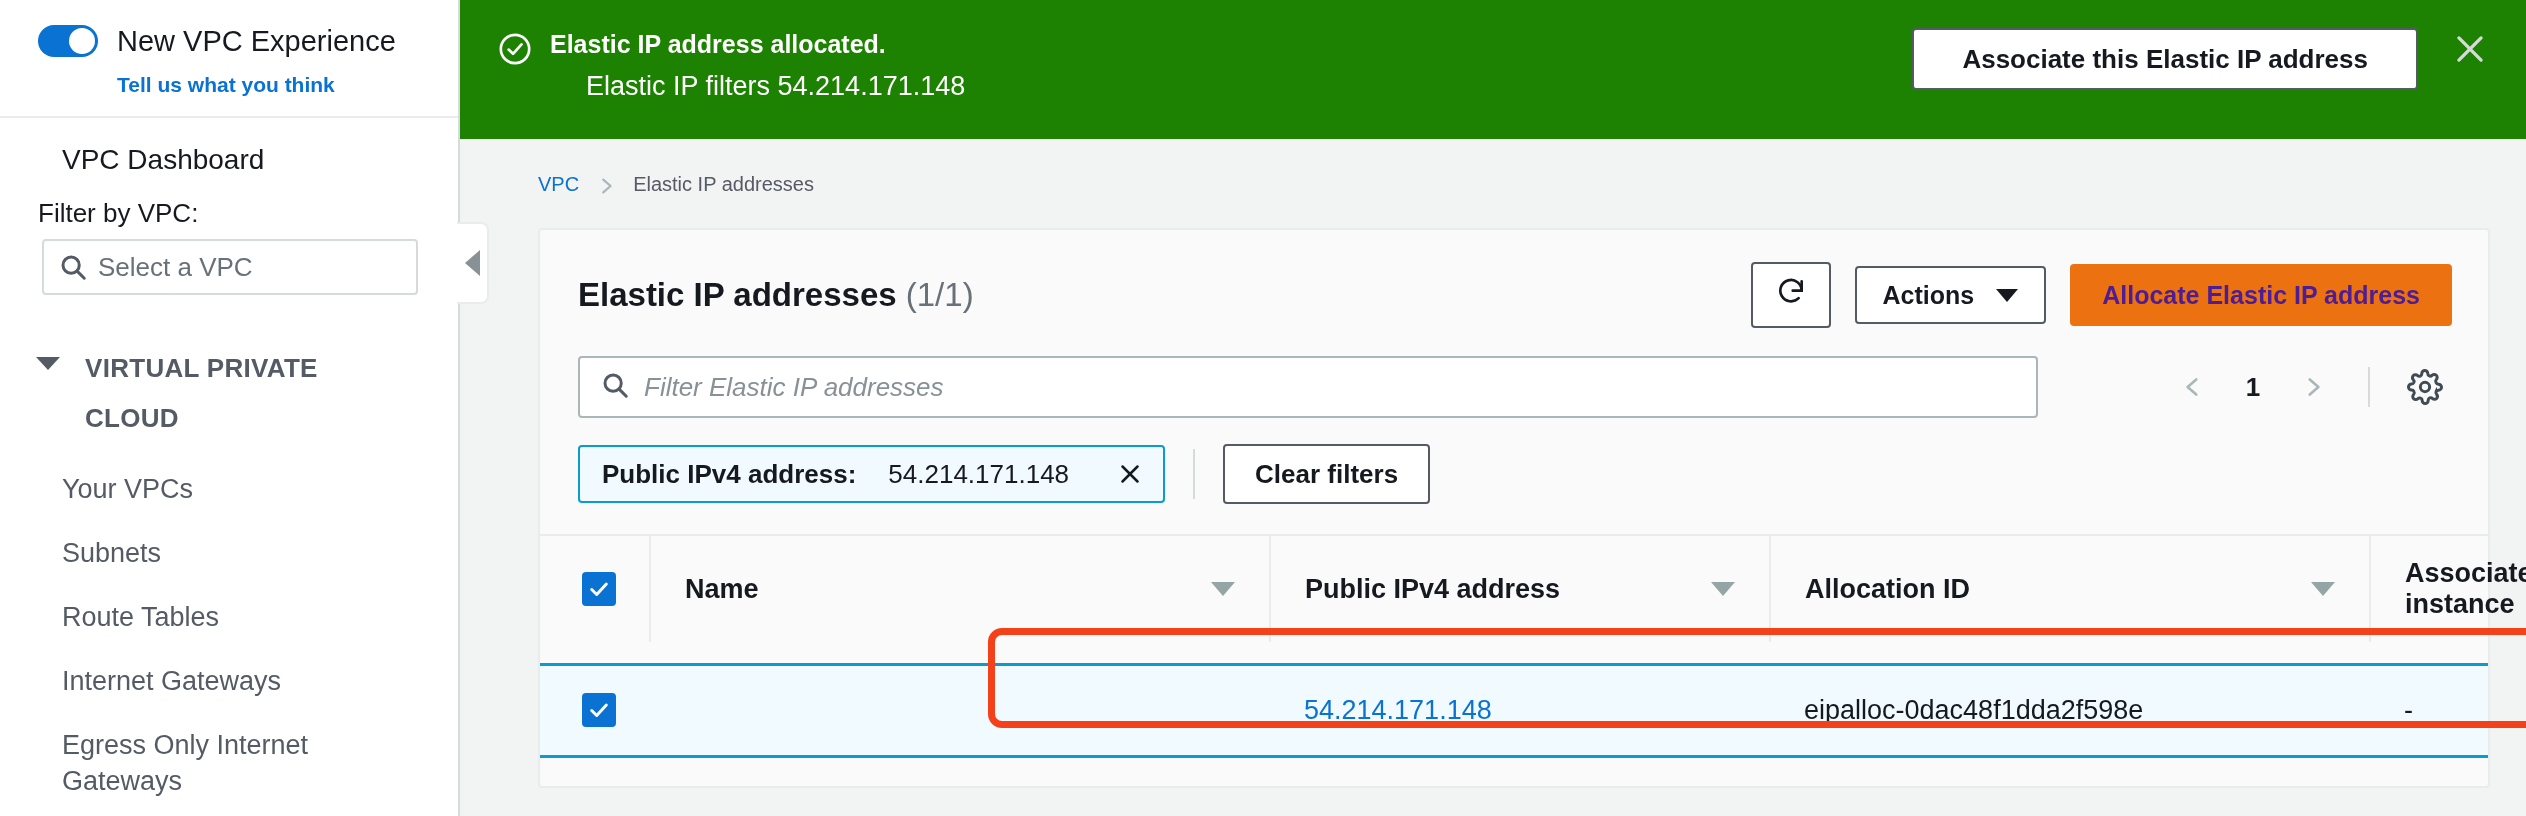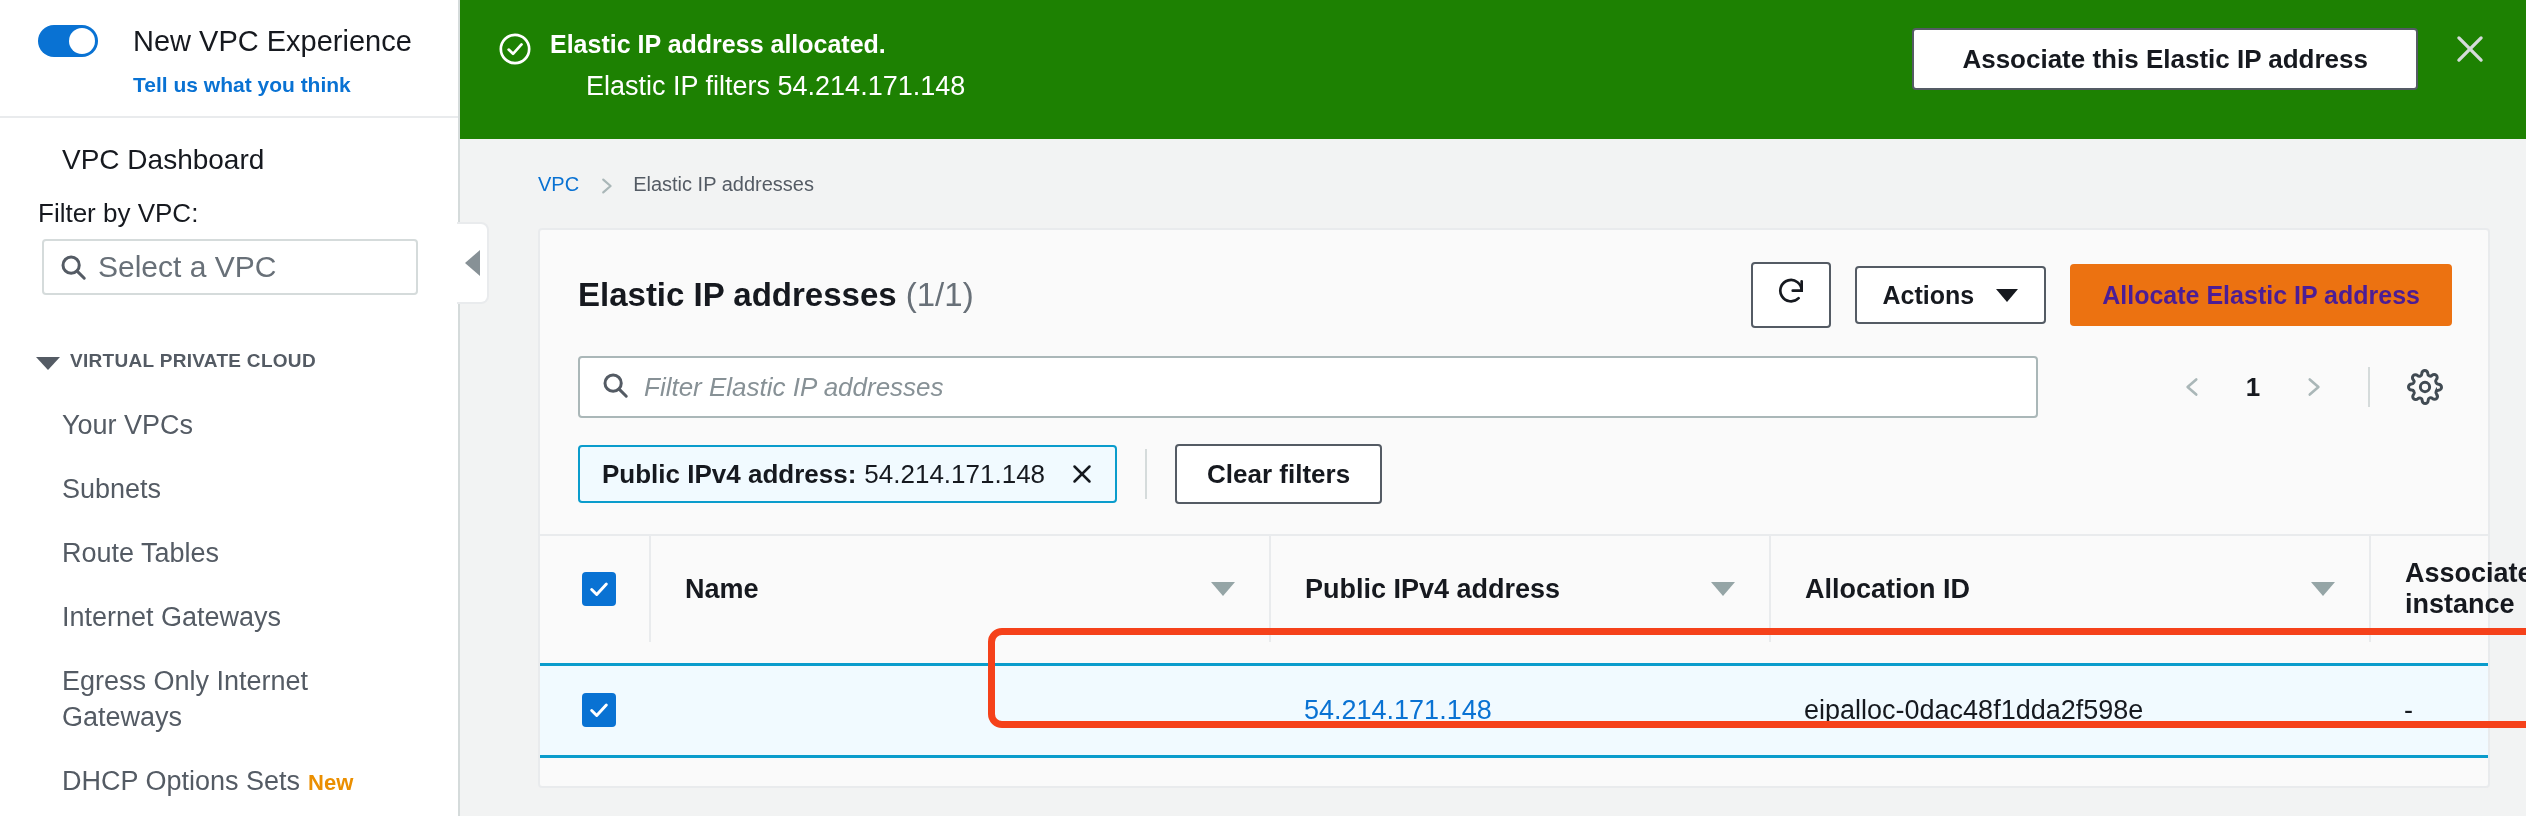--- a/index.html
+++ b/index.html
@@ -15,21 +15,20 @@
   .sidebar {
     width: 460px; height: 816px;
     background: #ffffff;
     border-right: 2px solid #d5dbdb;
     flex: 0 0 460px;
     position: relative;
   }
   .toggle-row {
     display: flex; align-items: flex-start;
     padding: 22px 0 0 38px;
-    gap: 16px;
   }
   .switch {
     width: 60px; height: 32px; border-radius: 16px;
     background: #0972d3; position: relative; flex: 0 0 60px;
     margin-top: 3px;
   }
   .switch .knob {
     position: absolute; top: 3px; right: 3px;
     width: 26px; height: 26px; border-radius: 50%; background: #ffffff;
   }
@@ -50,35 +49,35 @@
   .sb-filter-label {
     font-size: 26px; color: #16191f; padding: 0 0 10px 38px;
   }
   .sb-search {
     margin: 0 40px 0 42px; height: 56px;
     border: 2px solid #d5dbdb; border-radius: 4px; background: #fff;
     display: flex; align-items: center; padding: 0 14px;
   }
   .sb-search .mag { width: 30px; height: 30px; flex: 0 0 30px; }
   .sb-search .ph {
-    font-size: 30px; color: #687078; margin-left: 10px; white-space: nowrap;
+    font-size: 26px; color: #687078; margin-left: 10px; white-space: nowrap;
   }
 
   .sb-section {
     display: flex; align-items: flex-start;
     padding: 48px 0 0 36px;
   }
   .caret-down {
     width: 0; height: 0; border-left: 12px solid transparent;
     border-right: 12px solid transparent; border-top: 13px solid #545b64;
     margin-top: 14px; flex: 0 0 24px;
   }
   .sb-section-label {
-    font-size: 19px; font-weight: bold; color: #545b64;
-    letter-spacing: .3px; line-height: 36px; margin-left: 10px;
+    font-size: 26px; font-weight: bold; color: #545b64;
+    letter-spacing: .3px; line-height: 50px; margin-left: 25px;
     max-width: 300px;
   }
   .sb-item {
     font-size: 27px; color: #545b64; padding: 0 0 0 62px;
     line-height: 36px; margin-top: 28px; max-width: 430px;
   }
   .sb-item .badge-new {
     color: #eb8f00; font-weight: bold; font-size: 22px; margin-left: 8px;
   }
 
@@ -199,21 +198,21 @@
   .pg-div { width: 2px; height: 40px; background: #d5dbdb; margin: 0 22px; }
   .gear { width: 54px; height: 54px; display: flex; align-items: center; justify-content: center; cursor: pointer; }
 
   .token-row {
     display: flex; align-items: center;
     padding: 26px 36px 30px 38px;
   }
   .token {
     display: flex; align-items: center;
     background: #f1faff; border: 2px solid #0a9ccc; border-radius: 4px;
-    padding: 12px 18px 12px 22px; height: 58px;
+    padding: 12px 18px 12px 22px; height: 58px; gap: 24px;
   }
   .token-key { font-size: 26px; font-weight: bold; color: #16191f; white-space: nowrap; }
   .token-val { font-size: 26px; color: #16191f; margin-left: 8px; white-space: nowrap; }
   .token-x { margin-left: 22px; cursor: pointer; display: flex; align-items: center; }
   .token-sep { width: 2px; height: 50px; background: #d5dbdb; margin: 0 28px; }
   .btn-clear {
     background: #ffffff; border: 2px solid #545b64; border-radius: 4px;
     color: #16191f; font-size: 26px; font-weight: bold;
     font-family: "Liberation Sans", sans-serif;
     padding: 12px 30px; cursor: pointer; line-height: 32px; white-space: nowrap;

